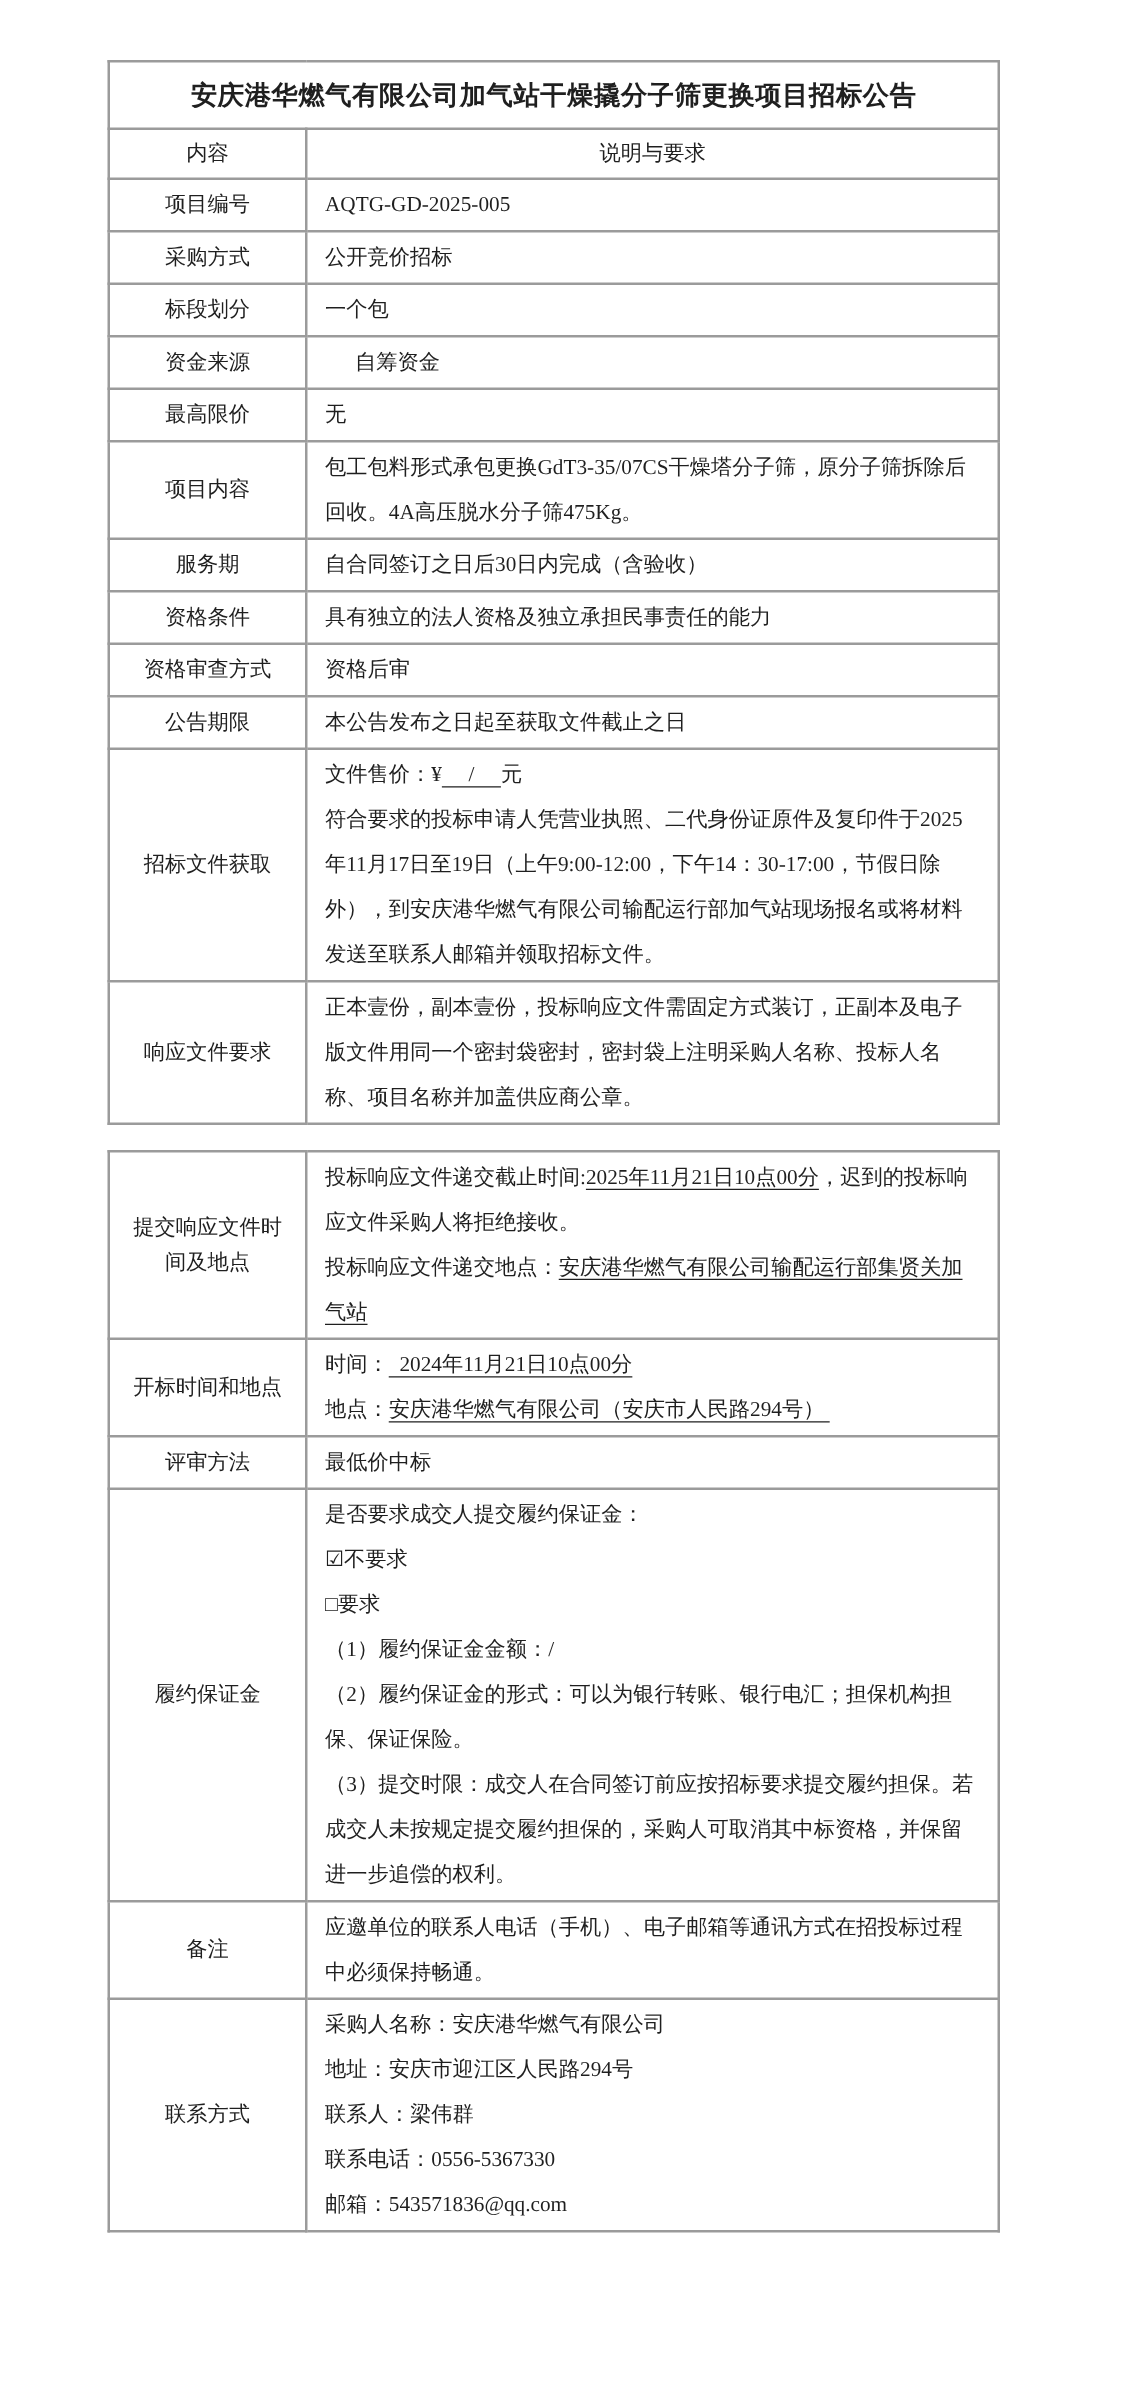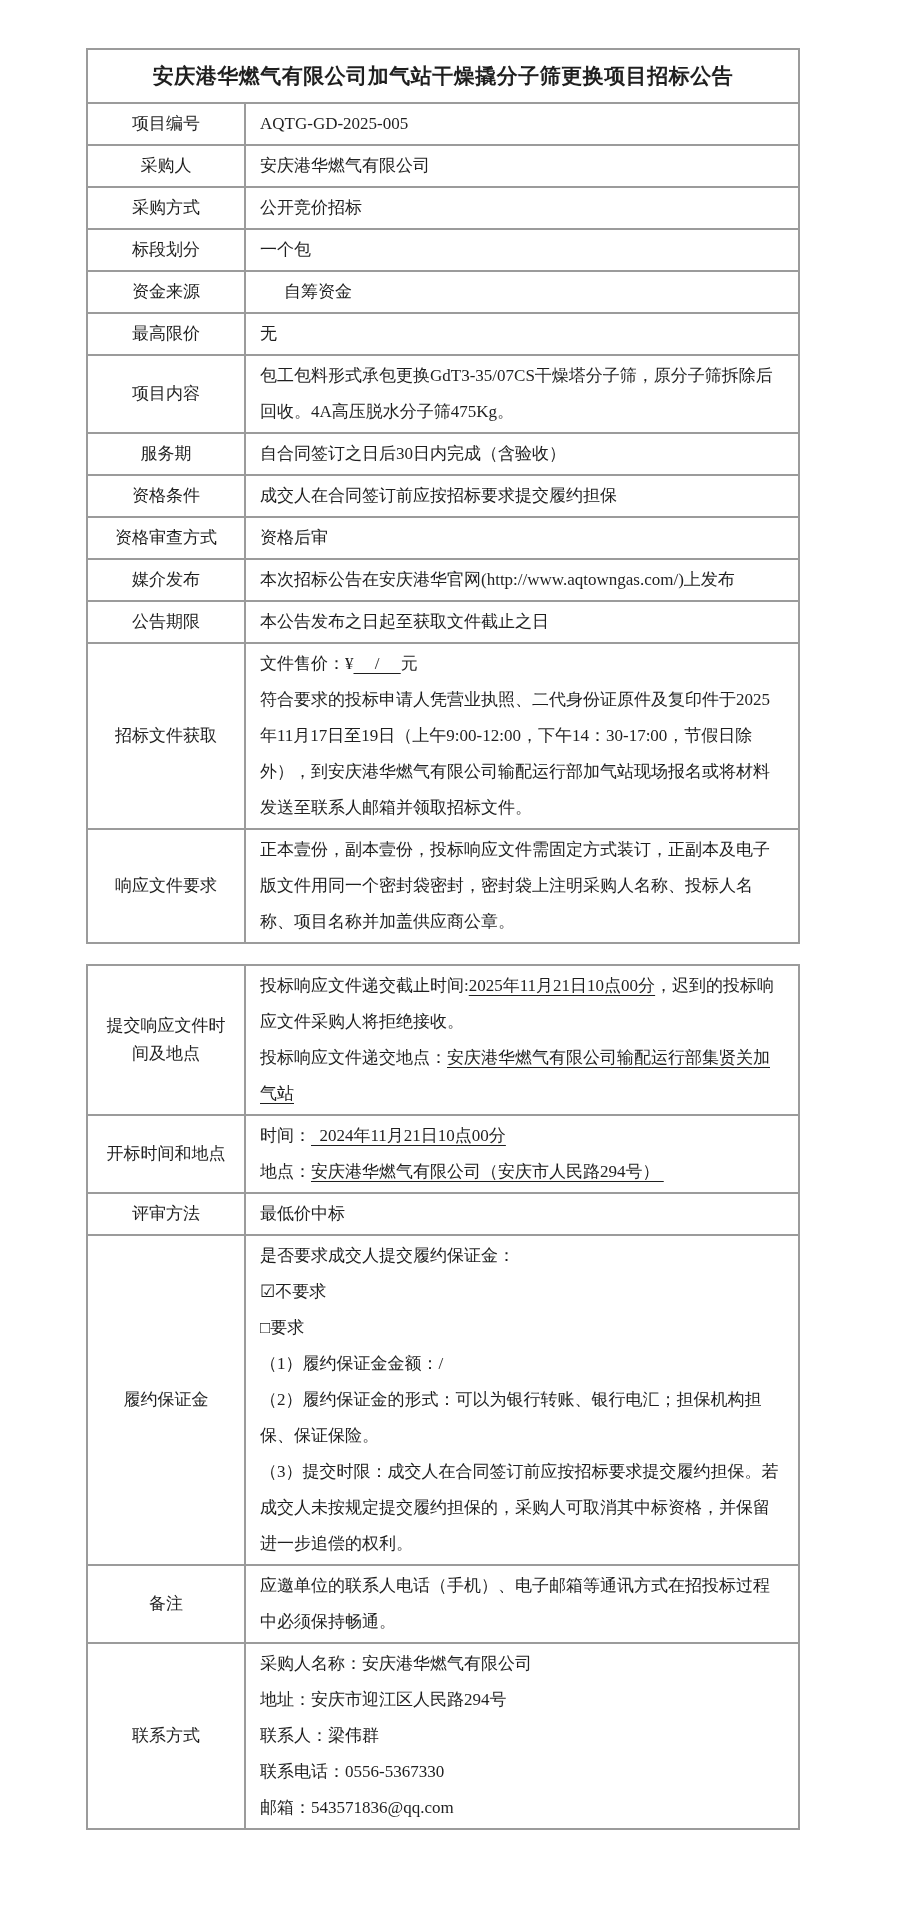--- a/index.html
+++ b/index.html
@@ -71,32 +71,30 @@
 
   <table>
     <colgroup>
         <col style="width:158px">
         <col>
       </colgroup>
     <tbody>
       <tr>
         <td class="title-cell" colspan="2" style="border-color: rgb(155, 155, 155);">安庆港华燃气有限公司加气站干燥撬分子筛更换项目招标公告</td>
       </tr>
+      <tr class="header">
+        <td style="border-color: rgb(155, 155, 155);">内容</td>
+        <td style="border-color: rgb(155, 155, 155);">说明与要求</td>
+      </tr>
     </tbody>
     <tbody>
         <tr>
           <td class="label" style="border-color: rgb(155, 155, 155);">项目编号</td>
           <td class="value" style="border-color: rgb(155, 155, 155);">
             <p><span>AQTG-GD-2025-005</span></p>
-          </td>
-        </tr>
-        <tr>
-          <td class="label" style="border-color: rgb(155, 155, 155);">采购人</td>
-          <td class="value" style="border-color: rgb(155, 155, 155);">
-            <p><span>安庆港华燃气有限公司</span></p>
           </td>
         </tr>
         <tr>
           <td class="label" style="border-color: rgb(155, 155, 155);">采购方式</td>
           <td class="value" style="border-color: rgb(155, 155, 155);">
             <p><span>公开竞价招标</span></p>
           </td>
         </tr>
         <tr>
           <td class="label" style="border-color: rgb(155, 155, 155);">标段划分</td>
@@ -124,33 +122,27 @@
         </tr>
         <tr>
           <td class="label" style="border-color: rgb(155, 155, 155);">服务期</td>
           <td class="value" style="border-color: rgb(155, 155, 155);">
             <p><span>自合同签订之日后30日内完成（含验收）</span></p>
           </td>
         </tr>
         <tr>
           <td class="label" style="border-color: rgb(155, 155, 155);">资格条件</td>
           <td class="value" style="border-color: rgb(155, 155, 155);">
-            <p><span>成交人在合同签订前应按招标要求提交履约担保</span></p>
+            <p><span>具有独立的法人资格及独立承担民事责任的能力</span></p>
           </td>
         </tr>
         <tr>
           <td class="label" style="border-color: rgb(155, 155, 155);">资格审查方式</td>
           <td class="value" style="border-color: rgb(155, 155, 155);">
             <p><span>资格后审</span></p>
-          </td>
-        </tr>
-        <tr>
-          <td class="label" style="border-color: rgb(155, 155, 155);">媒介发布</td>
-          <td class="value" style="border-color: rgb(155, 155, 155);">
-            <p><span>本次招标公告在安庆港华官网(http://www.aqtowngas.com/)上发布</span></p>
           </td>
         </tr>
         <tr>
           <td class="label" style="border-color: rgb(155, 155, 155);">公告期限</td>
           <td class="value" style="border-color: rgb(155, 155, 155);">
             <p><span>本公告发布之日起至获取文件截止之日</span></p>
           </td>
         </tr>
         <tr>
           <td class="label" style="border-color: rgb(155, 155, 155);">招标文件获取</td>

